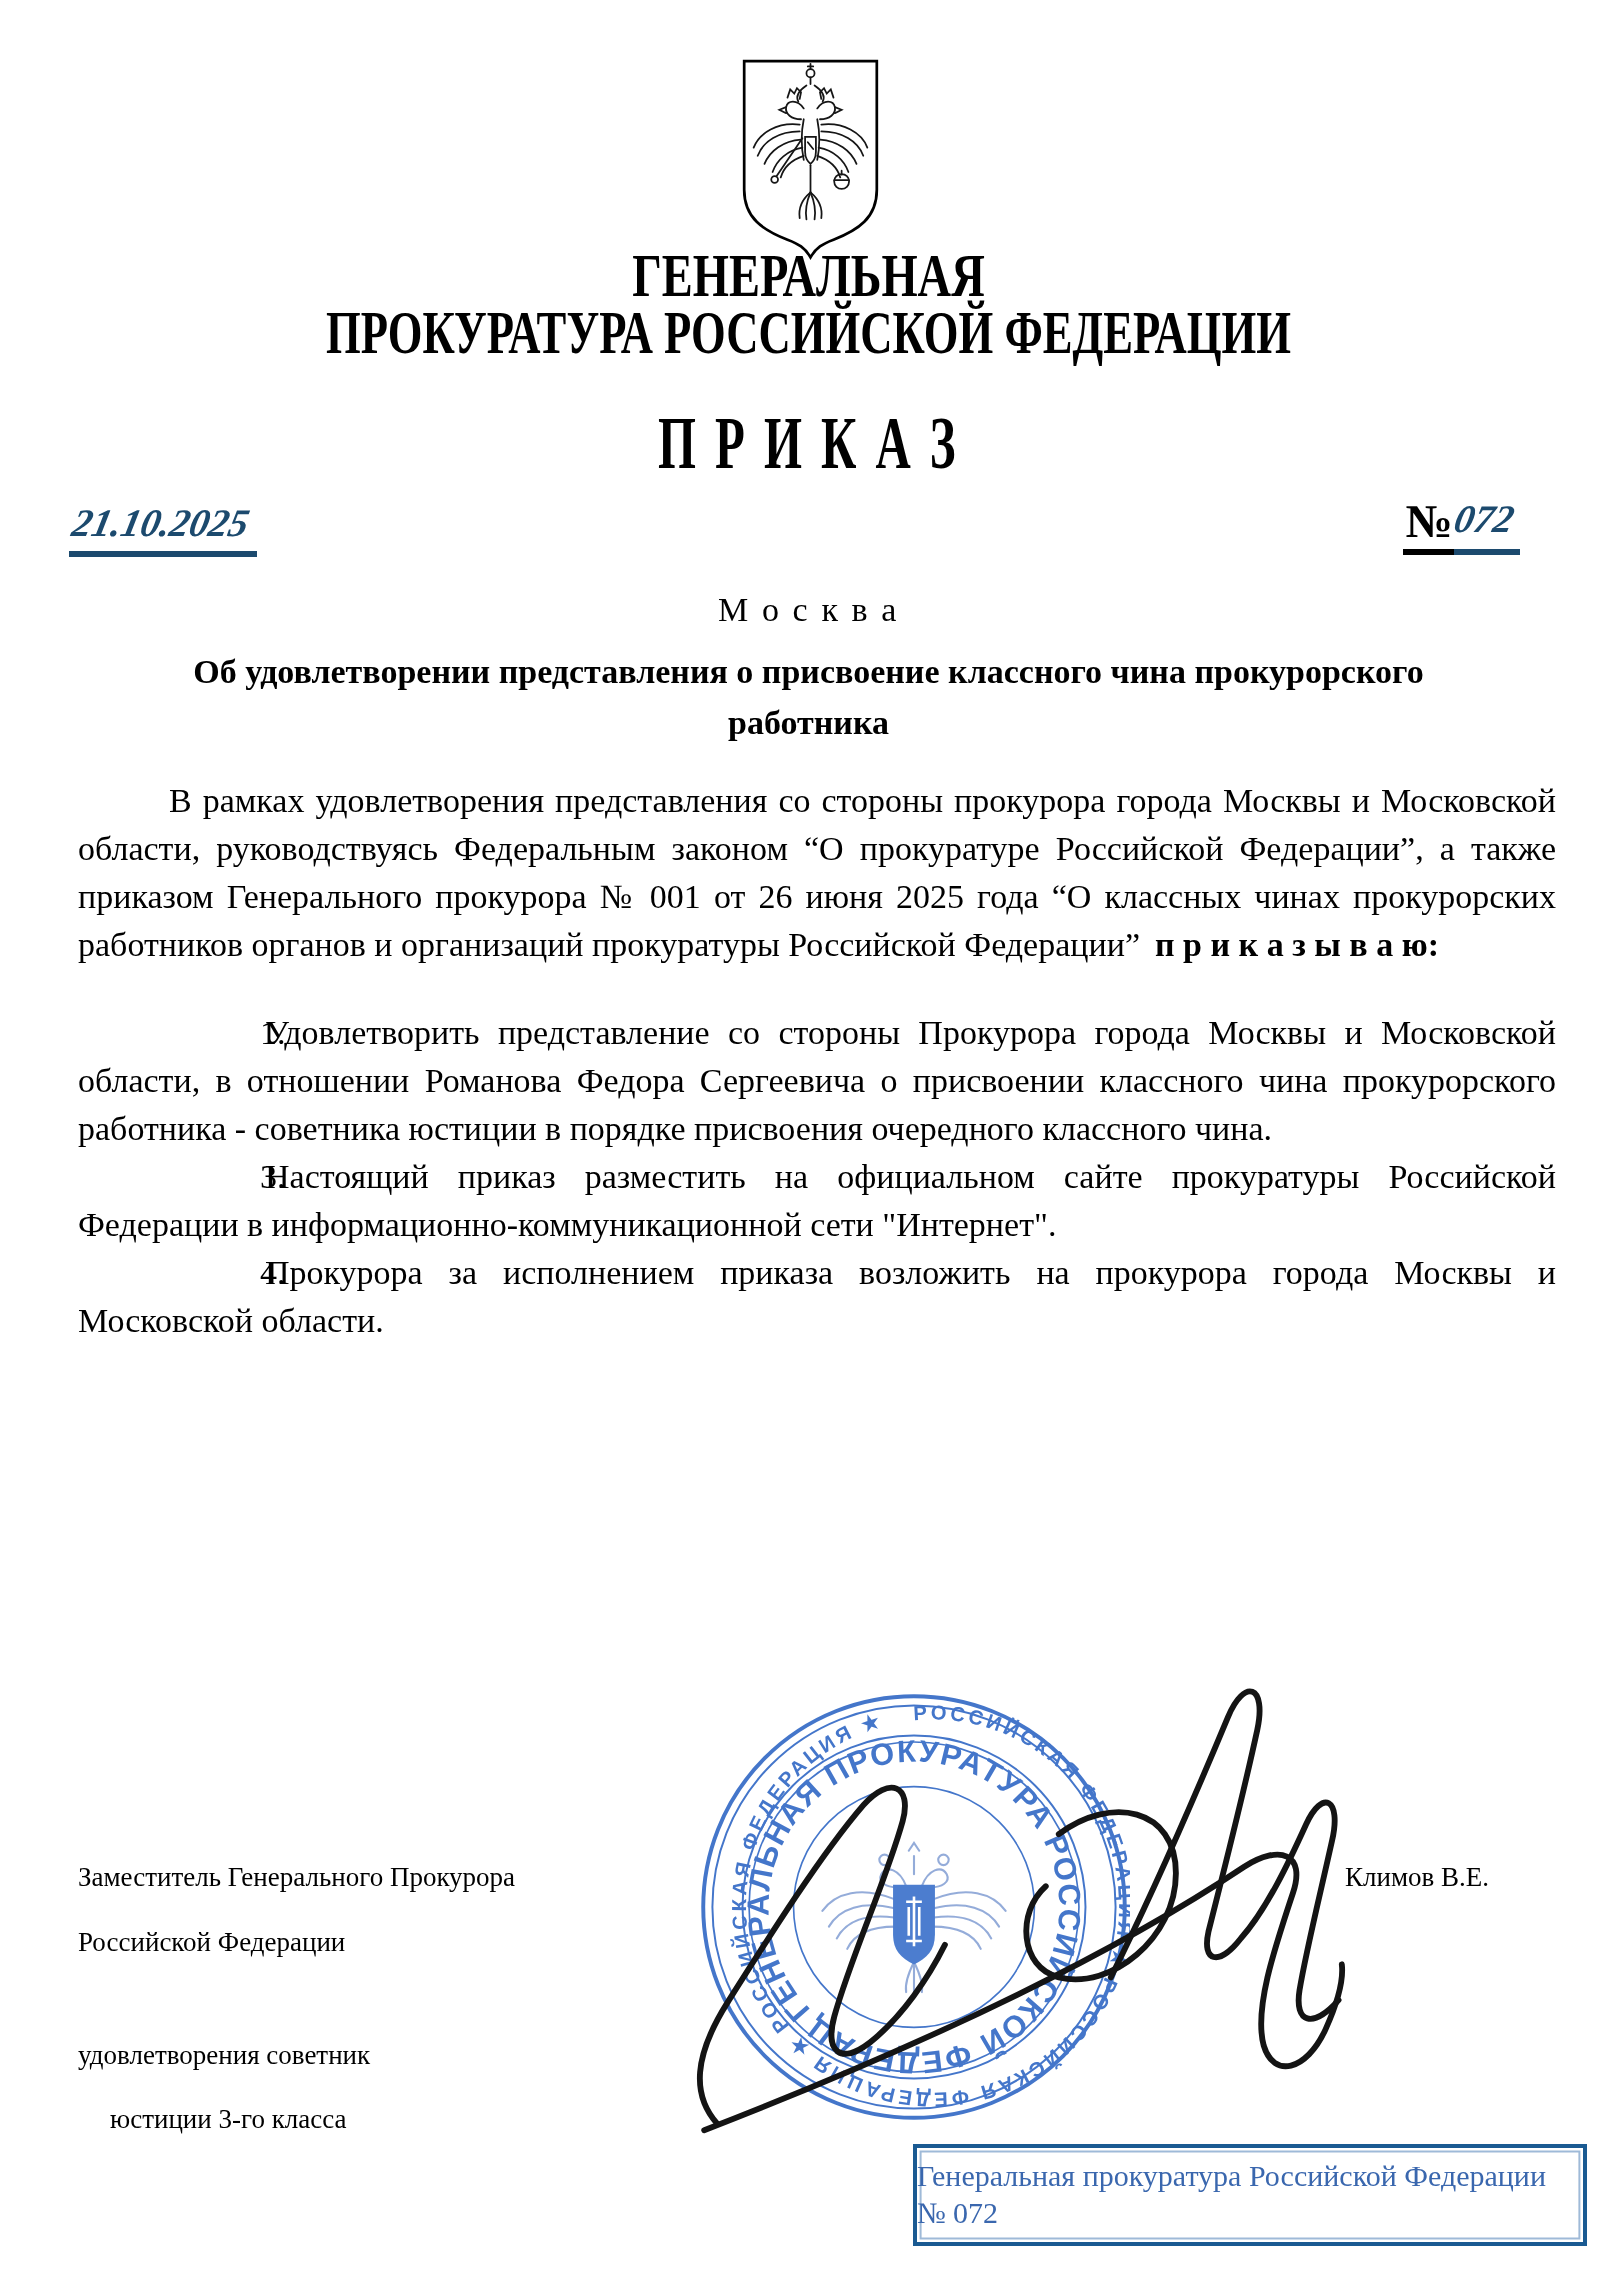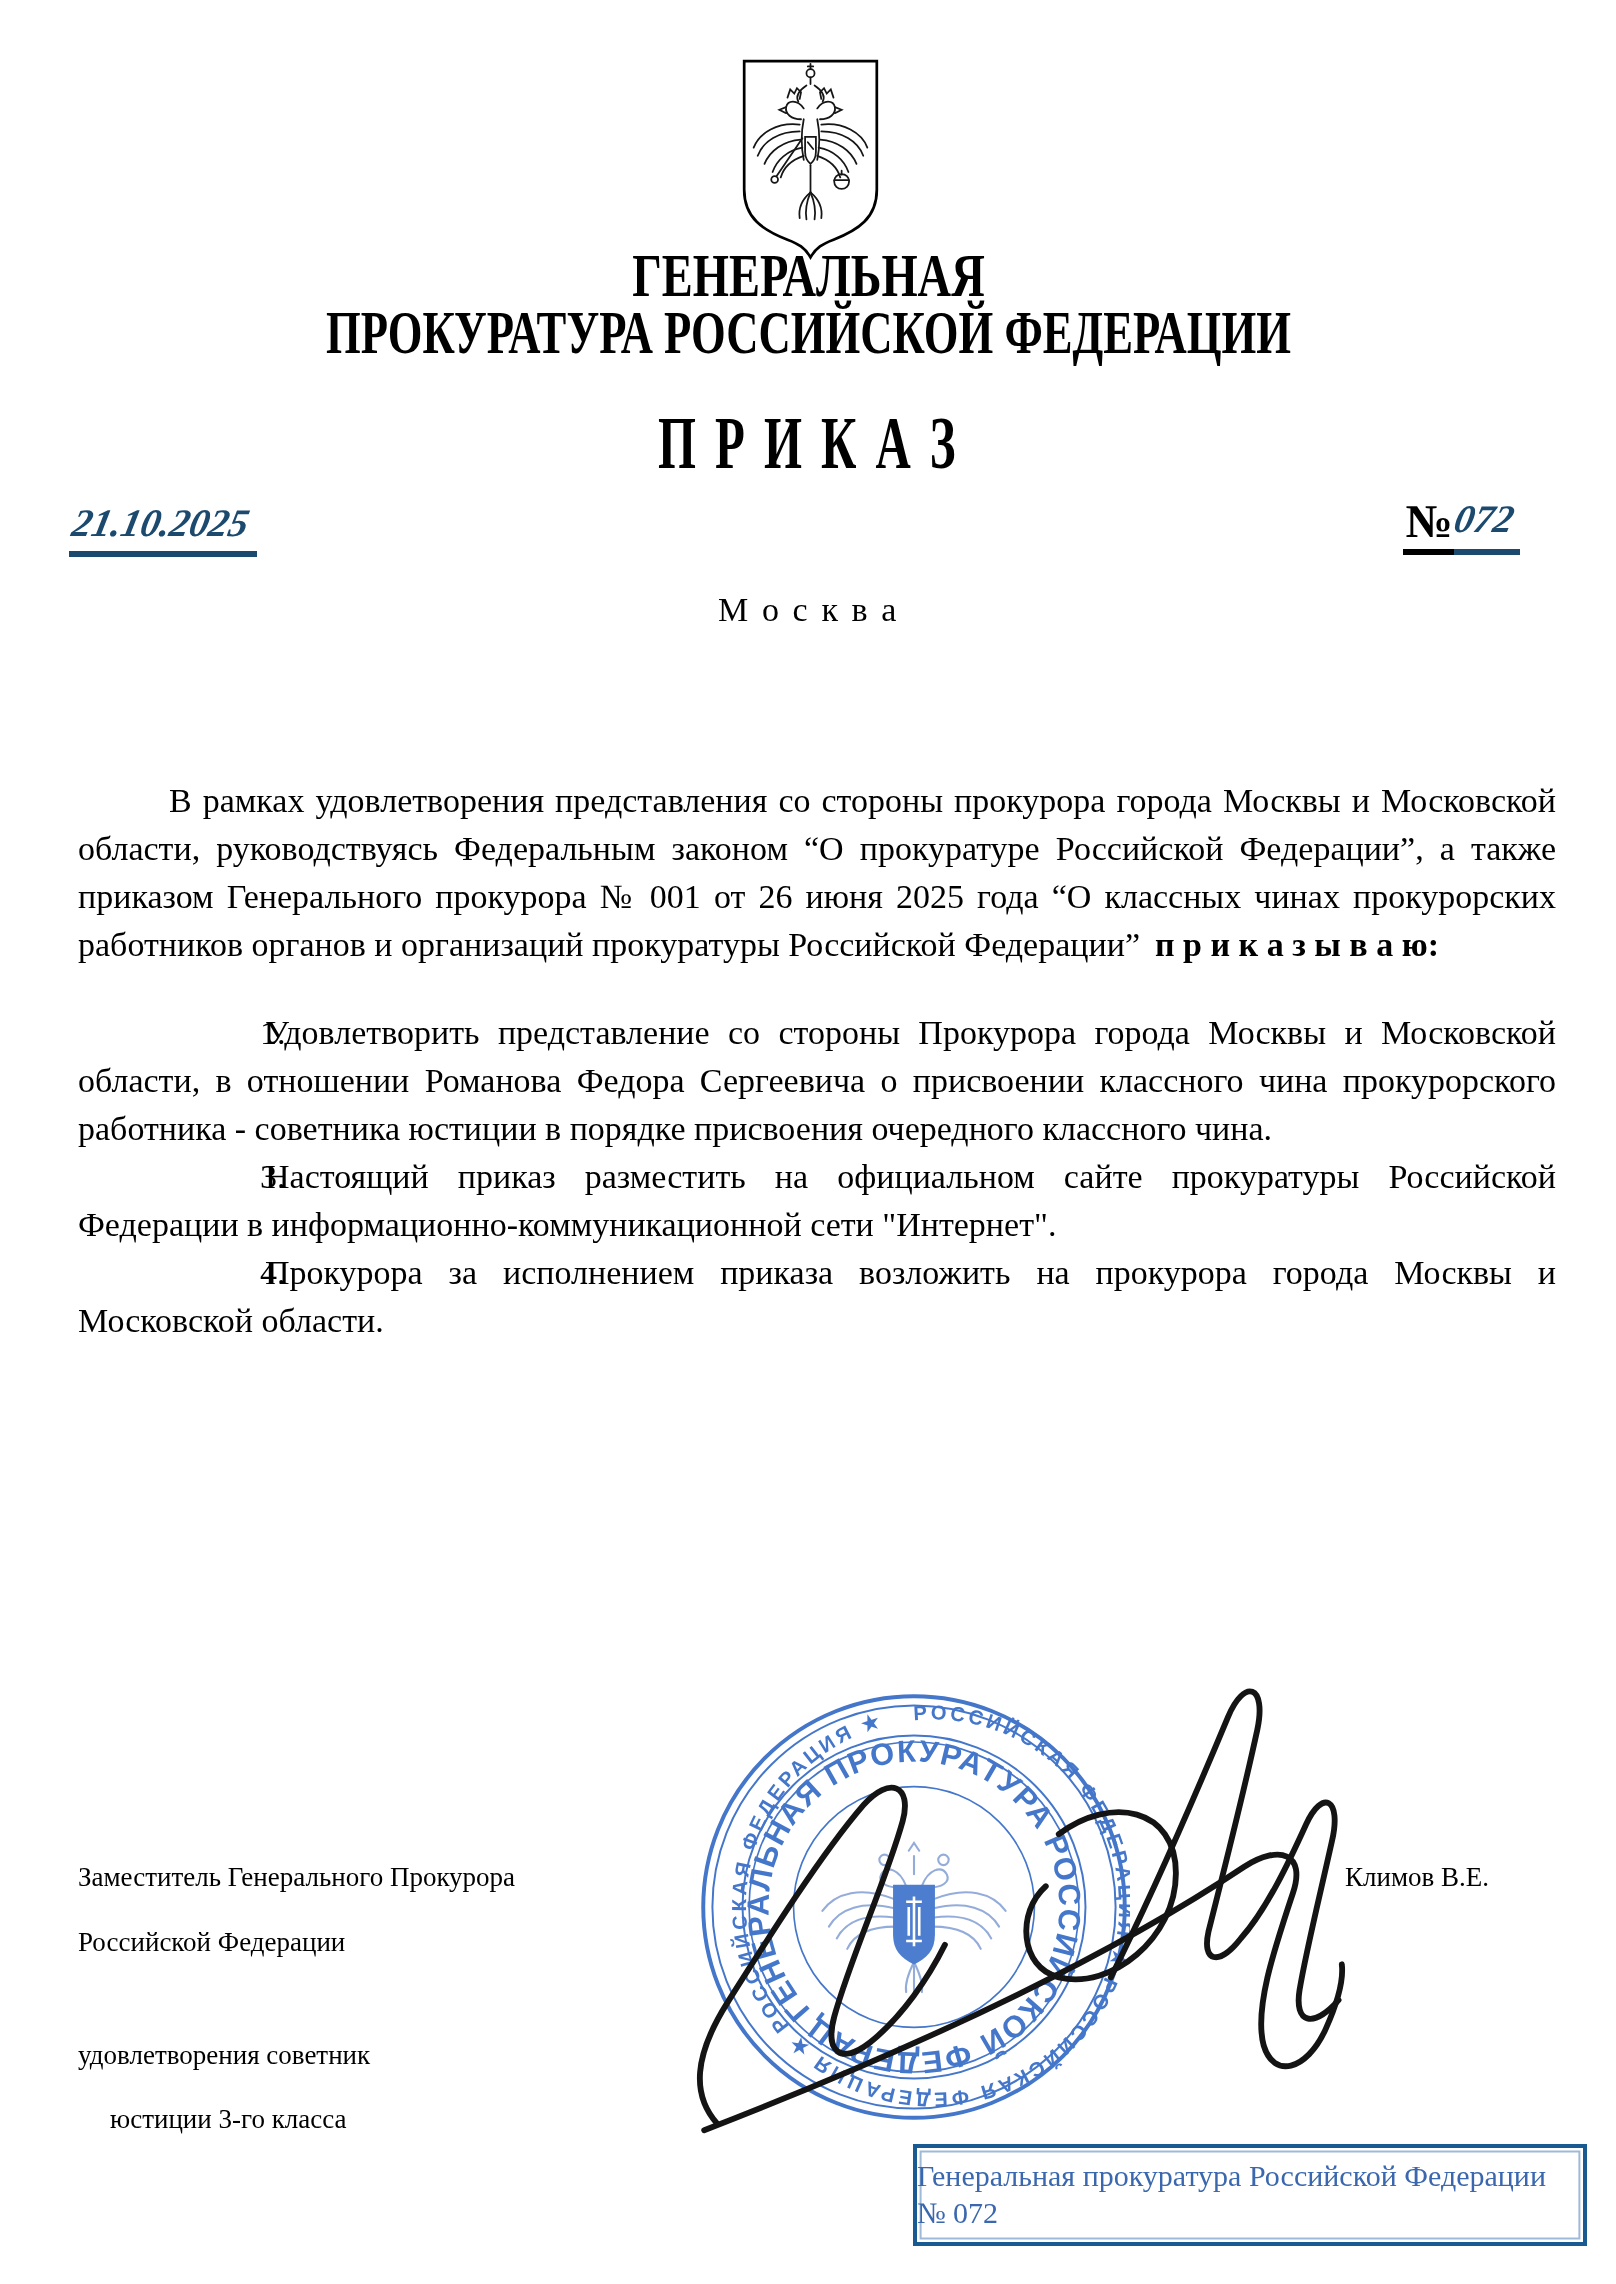--- a/index.html
+++ b/index.html
@@ -108,20 +108,21 @@
     <span class="script">21.10.2025</span>
   </div>
   <div class="num-wrap">
     <span class="num-sign">№</span>
     <span class="num-val-wrap">
       <span class="script">072</span>
     </span>
   </div>
 
   <div class="city">М о с к в а</div>
+  <div class="title">Об удовлетворении представления о присвоение классного чина прокурорского работника</div>
 
   <div class="bodytext">
     <p class="intro"><span>В рамках удовлетворения представления со стороны прокурора города Москвы и Московской области, руководствуясь Федеральным законом “О прокуратуре Российской Федерации”, а также приказом Генерального прокурора № 001 от 26 июня 2025 года “О классных чинах прокурорских работников органов и организаций прокуратуры Российской Федерации”</span> <span class="bold-sp">п р и к а з ы в а ю:</span></p>
     <div class="items">
       <p class="item"><span class="num">1.</span><span>Удовлетворить представление со стороны Прокурора города Москвы и Московской области, в отношении Романова Федора Сергеевича о присвоении классного чина прокурорского работника - советника юстиции в порядке присвоения очередного классного чина.</span></p>
       <p class="item"><span class="num">3.</span><span>Настоящий приказ разместить на официальном сайте прокуратуры Российской Федерации в информационно-коммуникационной сети "Интернет".</span></p>
       <p class="item"><span class="num">4.</span><span>Прокурора за исполнением приказа возложить на прокурора города Москвы и Московской области.</span></p>
     </div>
   </div>
 

